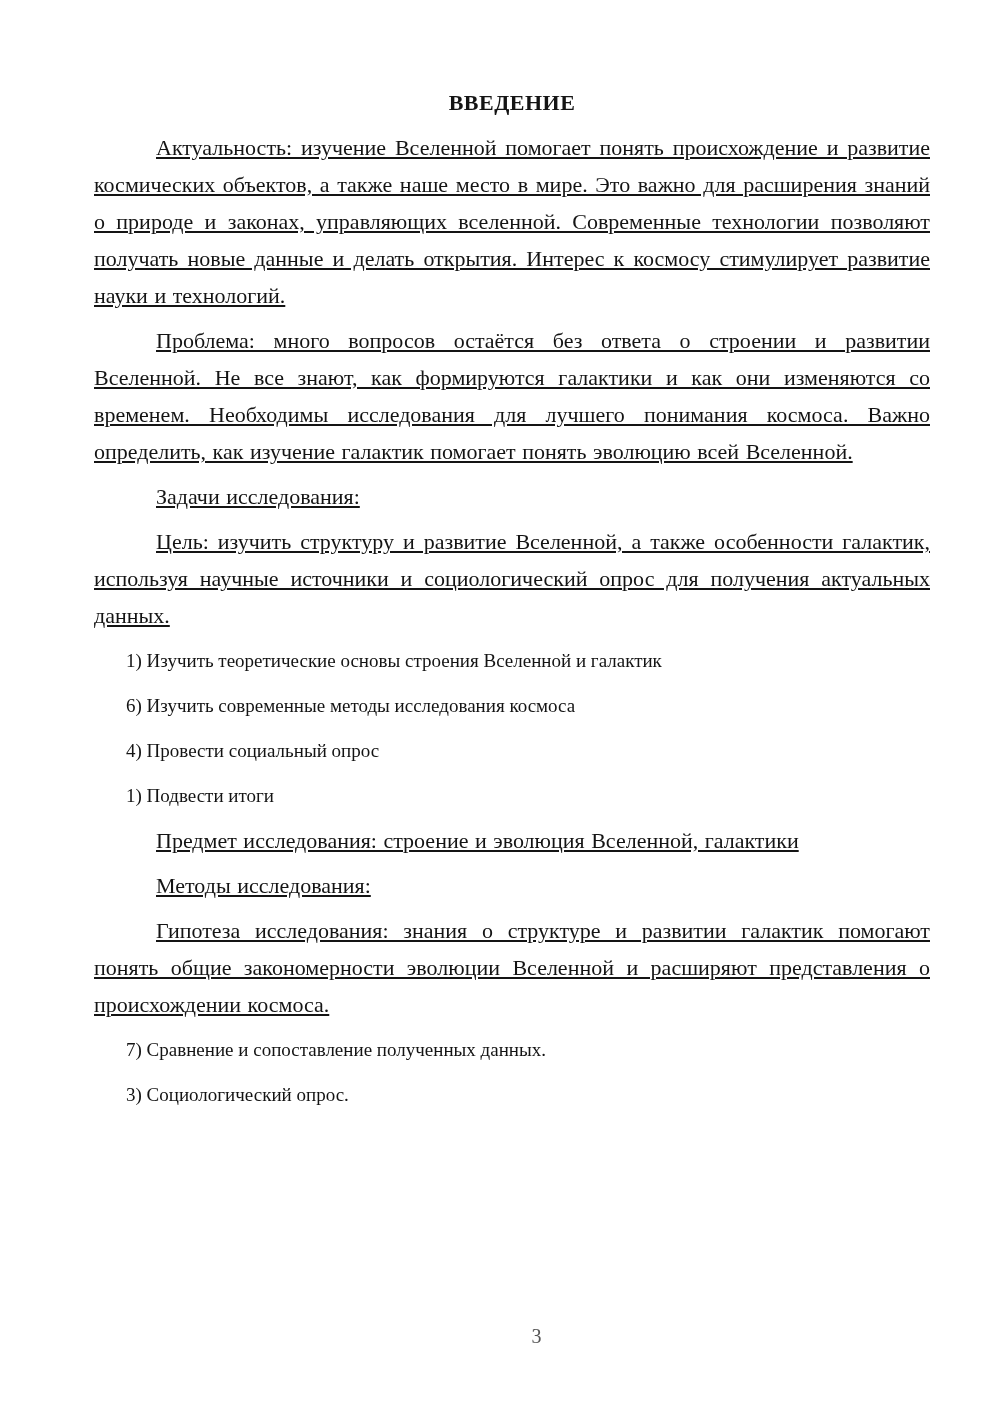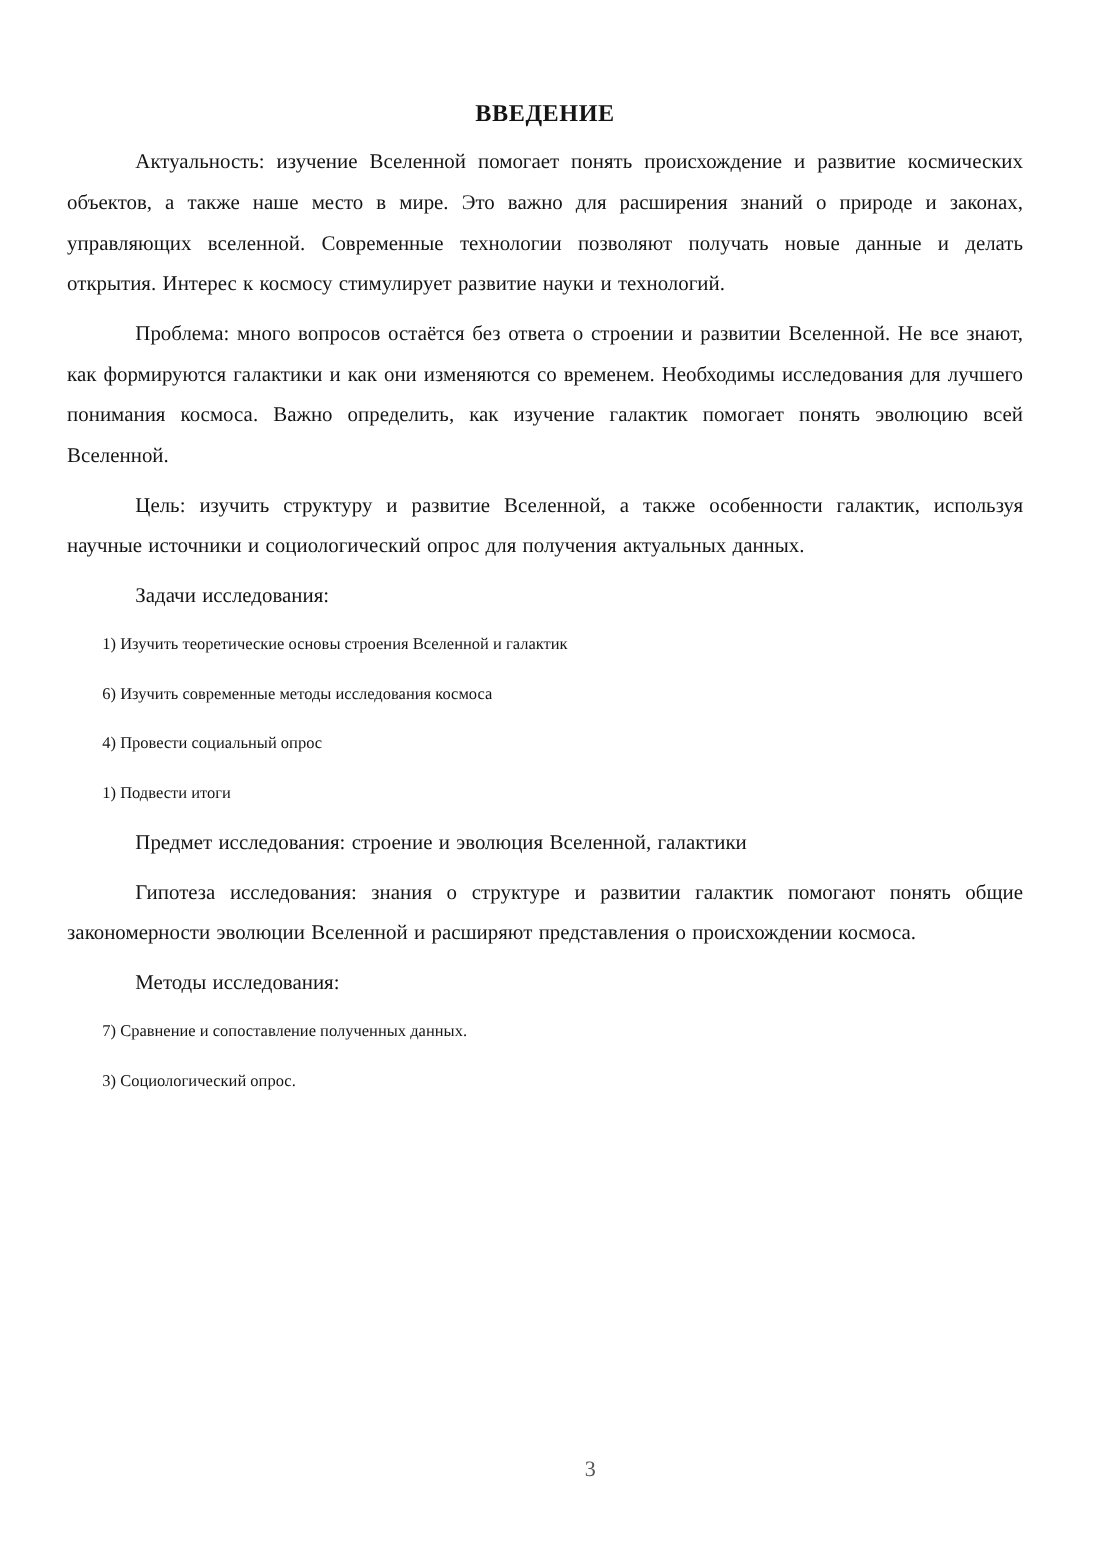--- a/index.html
+++ b/index.html
@@ -12,49 +12,50 @@
     height: 1414px;
     font-family: "Liberation Serif", "DejaVu Serif", serif;
     color: #141414;
     overflow: hidden;
   }
   .page {
     position: relative;
     box-sizing: border-box;
     width: 1000px;
     height: 1414px;
-    padding: 88px 70px 0 61px; 
+    padding: 88px 70px 0 94px; 
     background: #ffffff;
   }
   .doc-title {
     font-size: 22px;
     font-weight: bold;
     text-align: center;
     letter-spacing: 0.5px;
     margin: 0 0 11px 0;
     line-height: 30px;
   }
   .para {
-    font-size: 19px;
+    font-size: 22px;
     line-height: 37px;
     text-align: justify;
     text-indent: 62px;
     margin: 0 0 8px 0;
     word-spacing: 1px;
+    text-decoration: underline;
   }
   .para.no-justify {
     text-align: left;
   }
   .num-list {
     list-style: none;
     margin: 0 0 8px 0;
     padding: 0 0 0 32px;
   }
   .num-list li {
-    font-size: 15px;
+    font-size: 19px;
     line-height: 37px;
     margin: 0 0 8px 0;
     text-align: left;
   }
   .page-number {
     position: absolute;
     top: 1322px;
     left: 143px;
     right: 70px;
     text-align: center;
@@ -67,37 +68,37 @@
 <body>
 
 <div class="page">
 
   <h1 class="doc-title">ВВЕДЕНИЕ</h1>
 
   <p class="para">Актуальность: изучение Вселенной помогает понять происхождение и развитие космических объектов, а также наше место в мире. Это важно для расширения знаний о природе и законах, управляющих вселенной. Современные технологии позволяют получать новые данные и делать открытия. Интерес к космосу стимулирует развитие науки и технологий.</p>
 
   <p class="para">Проблема: много вопросов остаётся без ответа о строении и развитии Вселенной. Не все знают, как формируются галактики и как они изменяются со временем. Необходимы исследования для лучшего понимания космоса. Важно определить, как изучение галактик помогает понять эволюцию всей Вселенной.</p>
 
+  <p class="para no-justify">Задачи исследования:</p>
+
   <p class="para">Цель: изучить структуру и развитие Вселенной, а также особенности галактик, используя научные источники и социологический опрос для получения актуальных данных.</p>
-
-  <p class="para no-justify">Задачи исследования:</p>
 
   <ol class="num-list">
     <li>1) Изучить теоретические основы строения Вселенной и галактик</li>
     <li>6) Изучить современные методы исследования космоса</li>
     <li>4) Провести социальный опрос</li>
     <li>1) Подвести итоги</li>
   </ol>
 
 
   <p class="para no-justify">Предмет исследования: строение и эволюция Вселенной, галактики</p>
 
+  <p class="para no-justify">Методы исследования:</p>
+
   <p class="para">Гипотеза исследования: знания о структуре и развитии галактик помогают понять общие закономерности эволюции Вселенной и расширяют представления о происхождении космоса.</p>
-
-  <p class="para no-justify">Методы исследования:</p>
 
   <ol class="num-list">
     <li>7) Сравнение и сопоставление полученных данных.</li>
     <li>3) Социологический опрос.</li>
   </ol>
 
   <div class="page-number">3</div>
 
 </div>
 

